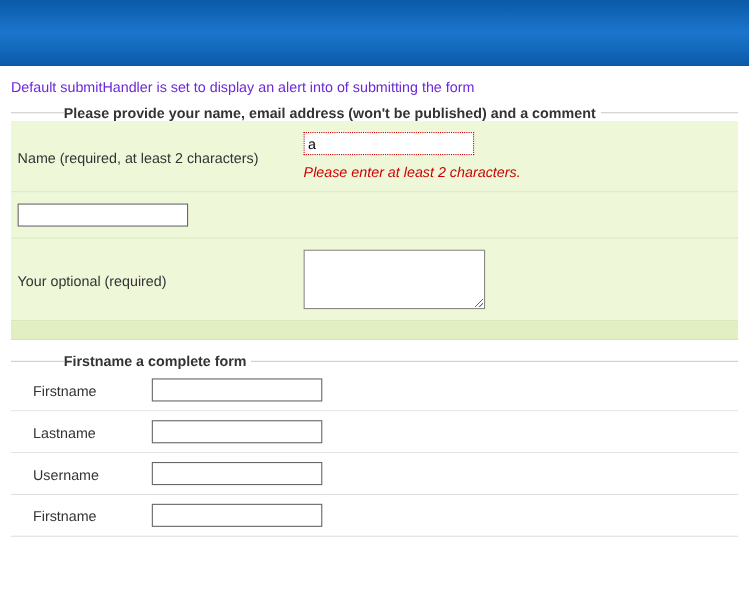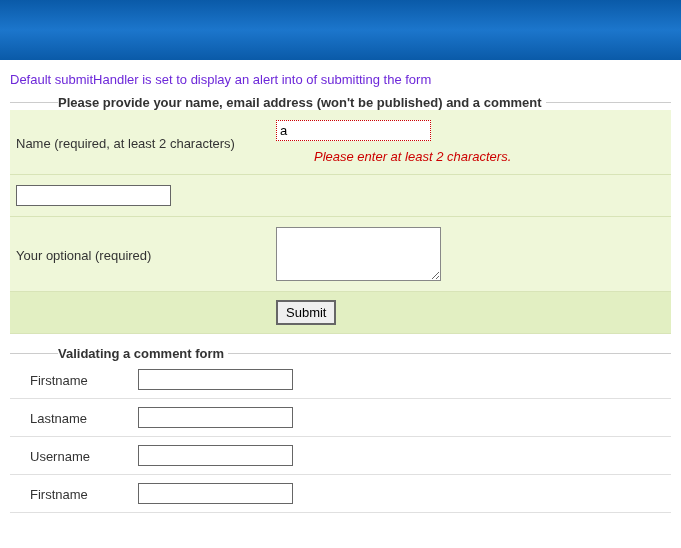--- a/index.html
+++ b/index.html
@@ -82,21 +82,20 @@
       resize: both;
     }
     .error-input {
       border: 1px dotted #c00 !important;
     }
     .error-msg {
       color: #c00;
       font-style: italic;
       font-size: 13px;
       margin-top: 8px;
-      margin-left: 38px;
     }
     .submit-row {
       background: #e2efc2;
       border-bottom: 1px solid #d8e4b7;
       padding: 8px 6px;
       display: flex;
     }
     .submit-row .label {
       width: 260px;
       flex-shrink: 0;
@@ -152,28 +151,25 @@
 
     <div class="row">
       <div class="label">Your optional (required)</div>
       <div class="field">
         <textarea style=""></textarea>
       </div>
     </div>
 
     <div class="submit-row">
       <div class="label"></div>
-      <div class="field">
-        <input type="submit" value="Submit" style="">
-      </div>
     </div>
   </fieldset>
 
   <fieldset class="plain">
-    <legend>Validating a comment form</legend>
+    <legend>Firstname a complete form</legend>
 
     <div class="row">
       <div class="label">Firstname</div>
       <div class="field">
         <input type="text" value="" style="">
       </div>
     </div>
 
     <div class="row">
       <div class="label">Lastname</div>

